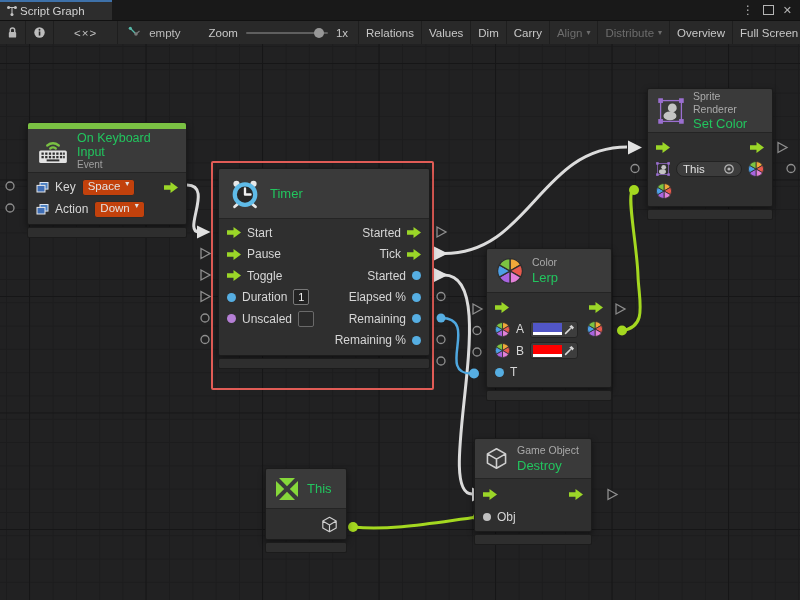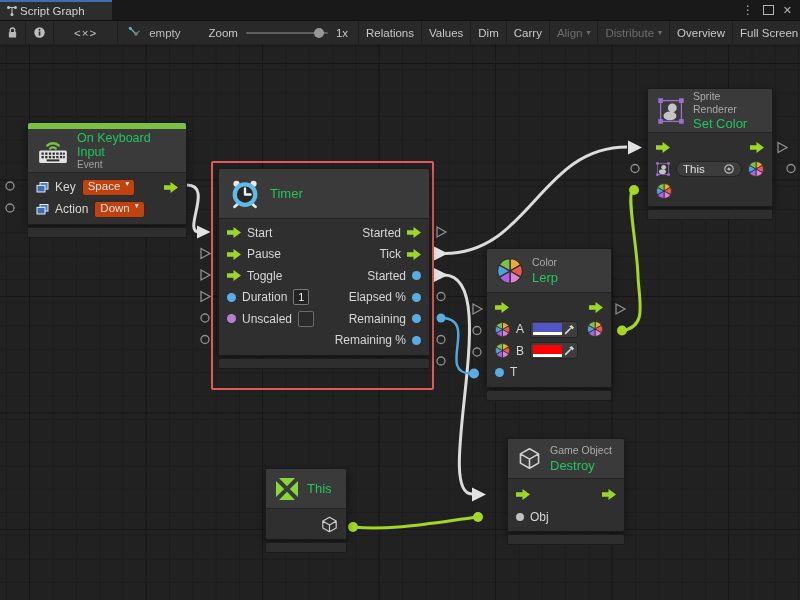--- a/index.html
+++ b/index.html
@@ -506,21 +506,21 @@
         <span class="rgrp">
             <svg class="icon" width="17" height="17">
               <use href="#cube"></use>
             </svg>
           </span>
       </div>
     </div>
     <div class="n-foot"></div>
   </div>
 
-  <div class="node" style="left:507px;top:394px;width:118px">
+  <div class="node" style="left:474px;top:394px;width:118px">
     <div class="n-main">
       <div class="n-head" style="height:40px">
         <svg class="icon" width="23" height="23">
             <use href="#cube"></use>
           </svg>
         <div class="tcol">
           <span class="n-super">Game Object</span>
           <span class="n-title">Destroy</span>
         </div>
       </div>

